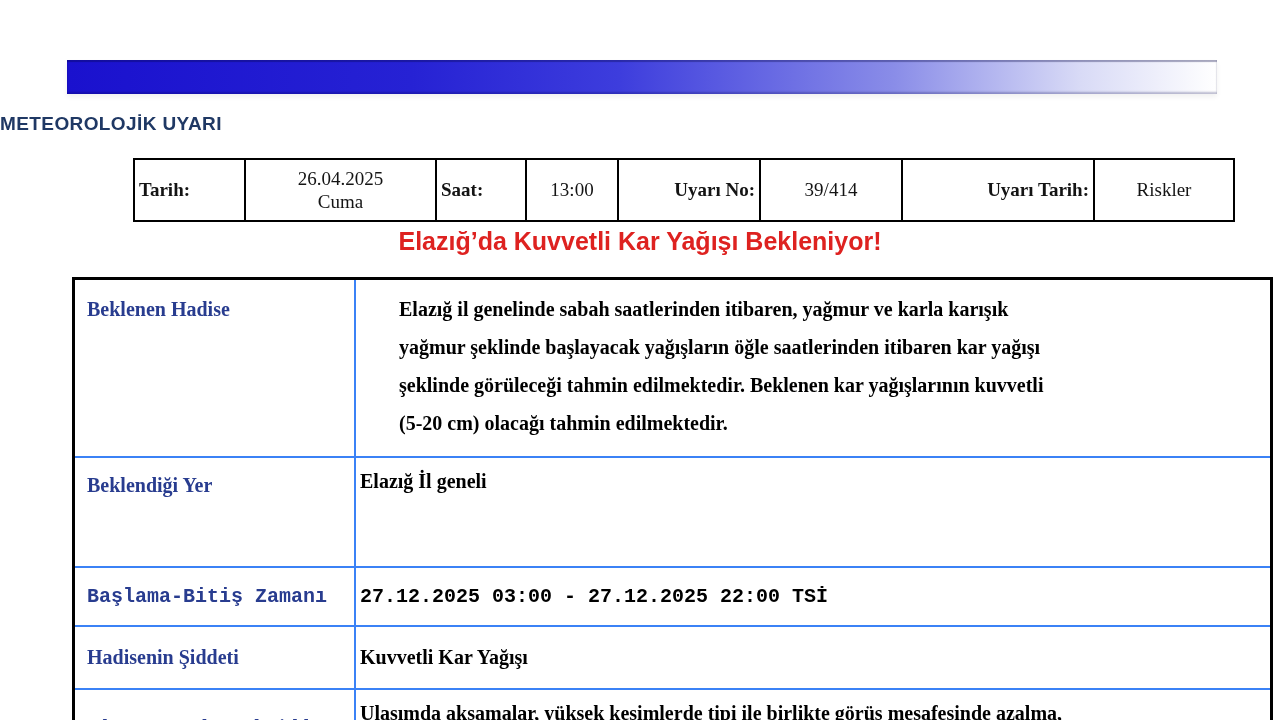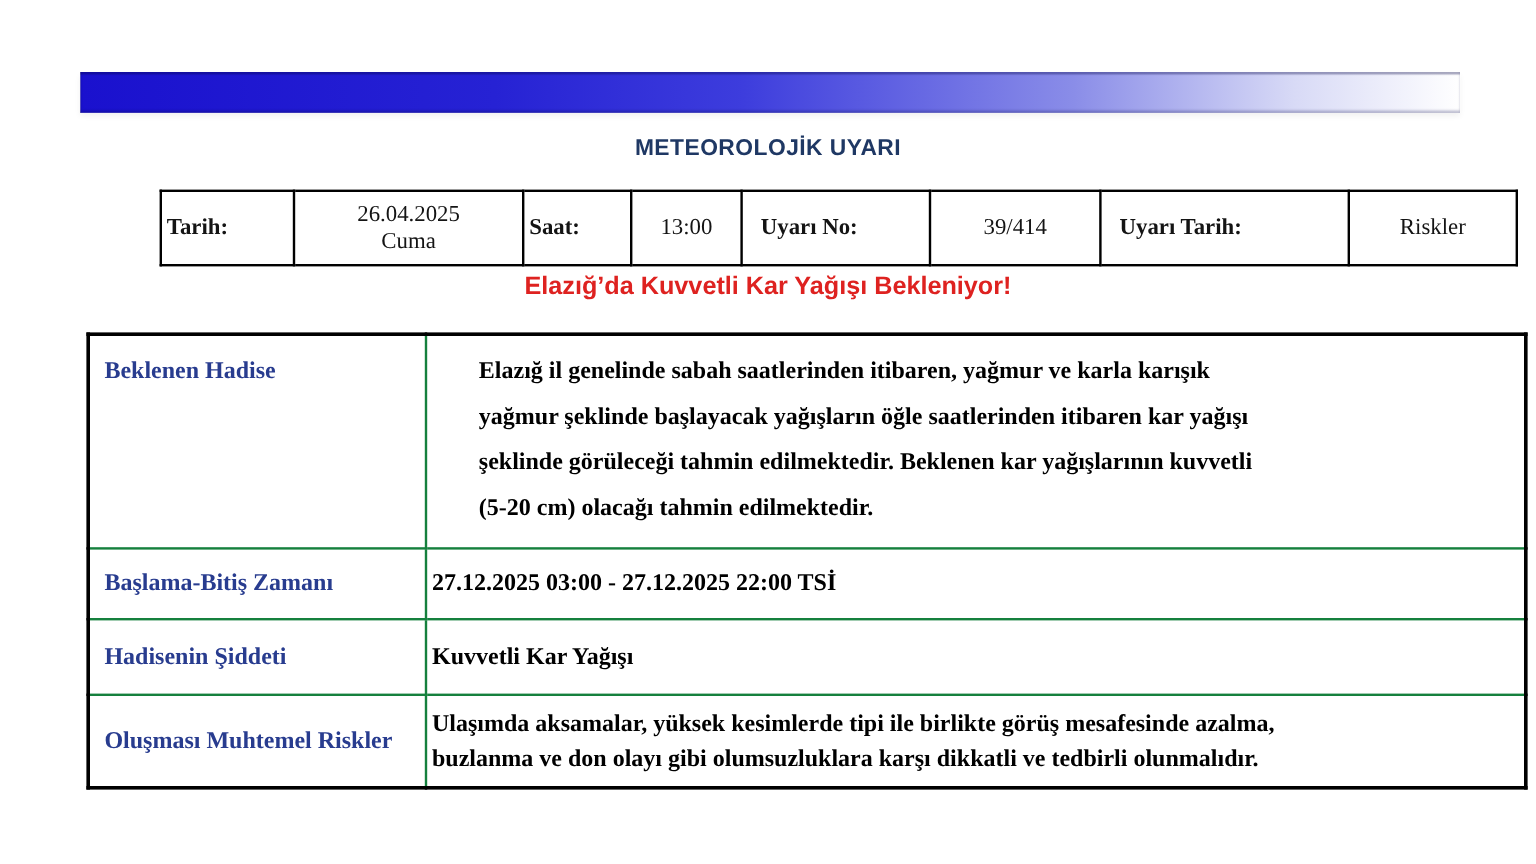--- a/index.html
+++ b/index.html
@@ -32,21 +32,20 @@
                 inset 0 -2px 2px rgba(5,5,70,0.25),
                 0 3px 5px rgba(0,0,0,0.06);
   }
 
   
   .doc-title {
     position: absolute;
     left: 0;
     top: 113px;
     width: 100%;
-    text-align: center;
     font-family: "Liberation Sans", sans-serif;
     font-weight: bold;
     font-size: 19px;
     letter-spacing: 0.4px;
     color: #1f3864;
   }
 
   
   .info-table {
     position: absolute;
@@ -60,50 +59,50 @@
     height: 60px;
     font-size: 19px;
     color: #141414;
     background: #ffffff;
     vertical-align: middle;
     text-align: center;
     padding: 0 4px;
   }
   .info-table td.lbl {
     font-weight: bold;
-    text-align: left;
-    padding-left: 15px;
+    text-align: right;
+    padding-left: 0;
   }
   .info-table td.lbl.center { text-align: left; padding-left: 4px; }
   .info-table .two-line { line-height: 23px; }
 
   
   .headline {
     position: absolute;
     left: 0;
     top: 227px;
     width: 100%;
     text-align: center;
     font-family: "Liberation Sans", sans-serif;
     font-weight: bold;
-    font-size: 21px;
+    font-size: 25px;
     color: #de2220;
   }
 
   
   .detail-table {
     position: absolute;
     left: 72px;
     top: 277px;
     border-collapse: collapse;
     table-layout: fixed;
     border: 3px solid #000000;
   }
   .detail-table td {
-    border: 2px solid #15803d;
+    border: 2px solid #3b82f6;
     background: #ffffff;
     font-size: 20px;
     font-weight: bold;
   }
   .detail-table td.row-label {
     width: 259px;
     color: #283c8f;
     padding: 4px 8px 4px 12px;
     line-height: 27px;
   }
@@ -112,21 +111,21 @@
     color: #000000;
     padding: 2px 10px 2px 4px;
     white-space: pre-line;
   }
   .detail-table tr.r1 td { height: 156px; vertical-align: top; }
   .detail-table tr.r1 td.row-label { padding-top: 16px; }
   .detail-table tr.r1 td.row-value { line-height: 38px; padding-top: 10px; padding-left: 43px; }
   .detail-table tr.r2 td { height: 90px; vertical-align: top; }
   .detail-table tr.r2 td.row-label { padding-top: 14px; }
   .detail-table tr.r2 td.row-value { padding-top: 12px; }
-  .detail-table tr.r3 td { height: 49px; vertical-align: middle; }
+  .detail-table tr.r3 td { height: 49px; vertical-align: middle; font-family: Liberation Mono, monospace; }
   .detail-table tr.r4 td { height: 53px; vertical-align: middle; }
   .detail-table tr.r5 td { height: 67px; vertical-align: middle; }
   .detail-table tr.r5 td.row-value { line-height: 29px; }
 </style>
 </head>
 <body>
 
 <div class="page">
 
   <div class="gradient-bar"></div>
@@ -155,20 +154,24 @@
 
   <table class="detail-table">
     <tbody>
         <tr class="r1">
       <td class="row-label">Beklenen Hadise</td>
       <td class="row-value">Elazığ il genelinde sabah saatlerinden itibaren, yağmur ve karla karışık
 yağmur şeklinde başlayacak yağışların öğle saatlerinden itibaren kar yağışı
 şeklinde görüleceği tahmin edilmektedir. Beklenen kar yağışlarının kuvvetli
 (5-20 cm) olacağı tahmin edilmektedir.</td>
     </tr>
+    <tr class="r2">
+      <td class="row-label">Beklendiği Yer</td>
+      <td class="row-value">Elazığ İl geneli</td>
+    </tr>
     <tr class="r3">
       <td class="row-label">Başlama-Bitiş Zamanı</td>
       <td class="row-value">27.12.2025 03:00 - 27.12.2025 22:00 TSİ</td>
     </tr>
     <tr class="r4">
       <td class="row-label">Hadisenin Şiddeti</td>
       <td class="row-value">Kuvvetli Kar Yağışı</td>
     </tr>
     <tr class="r5">
       <td class="row-label">Oluşması Muhtemel Riskler</td>

